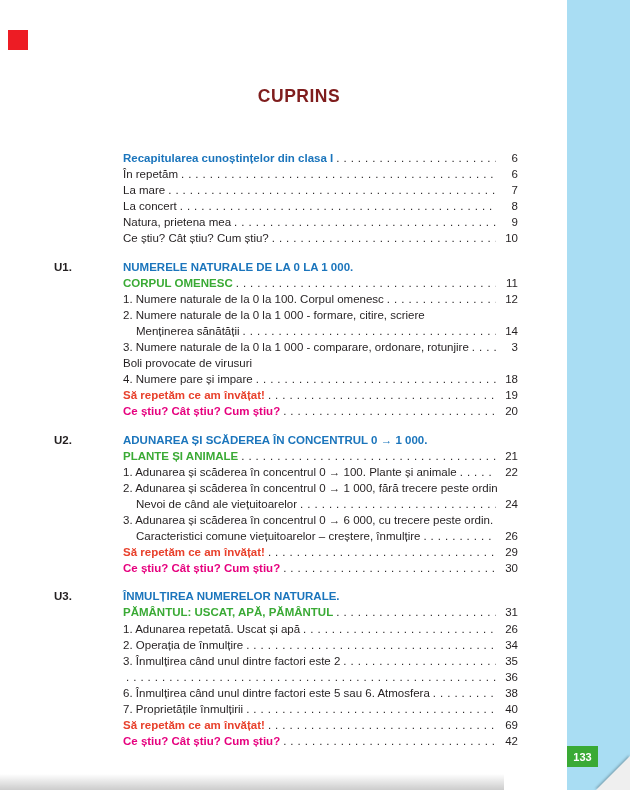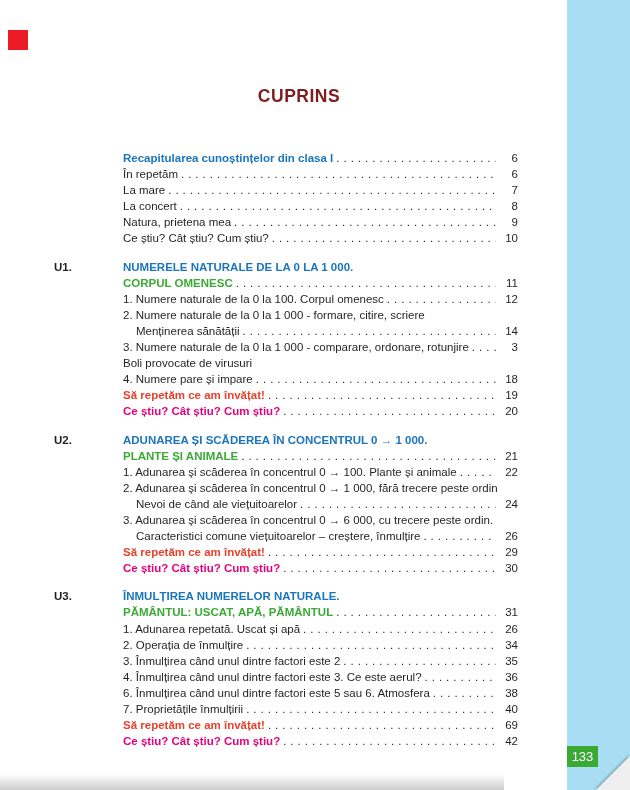--- a/index.html
+++ b/index.html
@@ -29,21 +29,21 @@
   .pg{min-width:18px;text-align:right;color:#231f20;font-weight:400;flex:0 0 auto;}
   .c-blue{color:#1b75bc;font-weight:700;}
   .c-green{color:#3aaa35;font-weight:700;}
   .c-red{color:#e8412c;font-weight:700;}
   .c-mag{color:#e6007e;font-weight:700;}
   .unit{position:relative;}
   .unit-prefix{position:absolute;left:-26px;top:0;font-weight:700;color:#231f20;}
   .ind{padding-left:13px;}
   .page-badge{
     position:absolute;left:567px;top:746px;width:31px;height:21px;
-    background:#3aaa35;color:#ffffff;font-weight:400;font-size:13px;
+    background:#3aaa35;color:#ffffff;font-weight:700;font-size:11px;
     display:flex;align-items:center;justify-content:center;
   }
   .bottom-shadow{
     position:absolute;left:0;right:63px;bottom:0;height:16px;
     background:linear-gradient(to bottom,rgba(0,0,0,0),rgba(0,0,0,0.20));
   }
   .corner-fold{
     position:absolute;right:0;bottom:0;width:0;height:0;
     border-style:solid;border-width:0 0 34px 34px;
     border-color:transparent transparent #efefef transparent;
@@ -197,21 +197,20 @@
         <span class="lbl">2. Operația de înmulțire</span>
         <span class="leader"></span>
         <span class="pg">34</span>
       </div>
       <div class="row">
         <span class="lbl">3. Înmulțirea când unul dintre factori este 2</span>
         <span class="leader"></span>
         <span class="pg">35</span>
       </div>
       <div class="row">
-        <span class="lbl">4. Înmulțirea când unul dintre factori este 3. Ce este aerul?</span>
         <span class="leader"></span>
         <span class="pg">36</span>
       </div>
       <div class="row">
         <span class="lbl">6. Înmulțirea când unul dintre factori este 5 sau 6. Atmosfera</span>
         <span class="leader"></span>
         <span class="pg">38</span>
       </div>
       <div class="row">
         <span class="lbl">7. Proprietățile înmulțirii</span>

